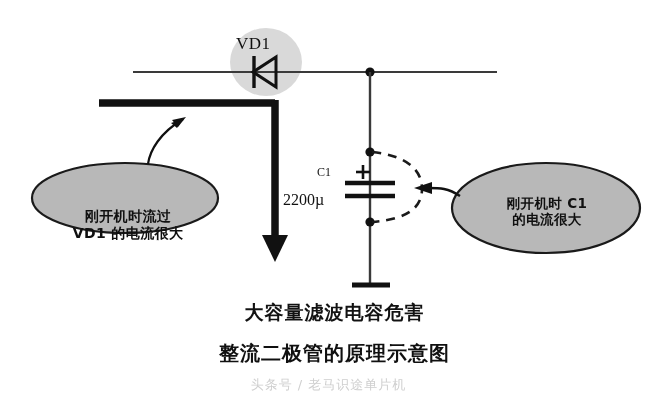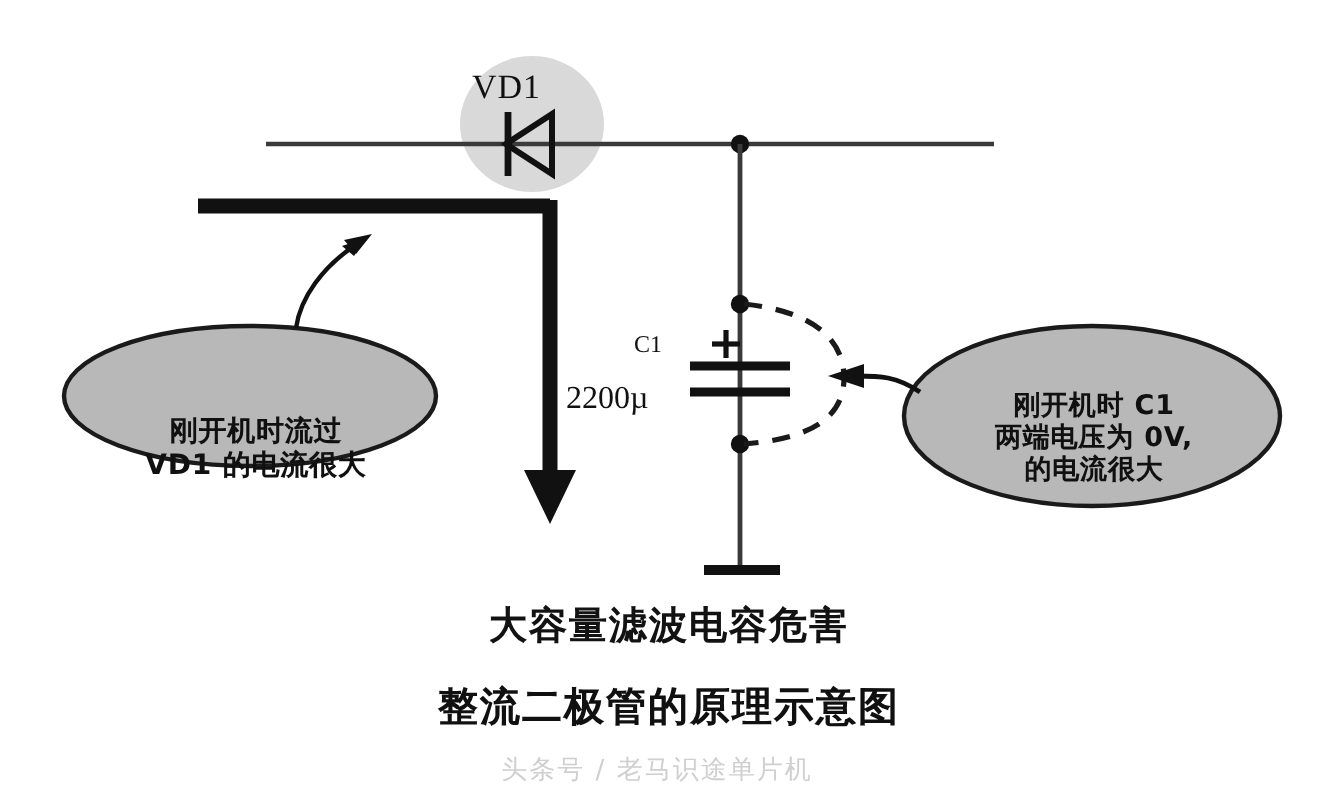--- a/index.html
+++ b/index.html
@@ -152,21 +152,20 @@
 
   <div class="lbl" id="c1-value">2200µ</div>
 
   <div class="callout-text" id="callout-left-text">
     <span class="ct-line">刚开机时流过</span>
     <span class="ct-line">VD1 的电流很大</span>
   </div>
 
   <div class="callout-text" id="callout-right-text">
     <span class="ct-line">刚开机时 C1</span>
-    <span class="ct-line">两端电压为 0V,</span>
     <span class="ct-line">的电流很大</span>
   </div>
 
   <div class="lbl" id="caption-main">整流二极管的原理示意图</div>
 
   <div class="lbl" id="caption-top">大容量滤波电容危害</div>
 
   <div class="lbl" id="watermark">头条号 / 老马识途单片机</div>
 
 </div>

